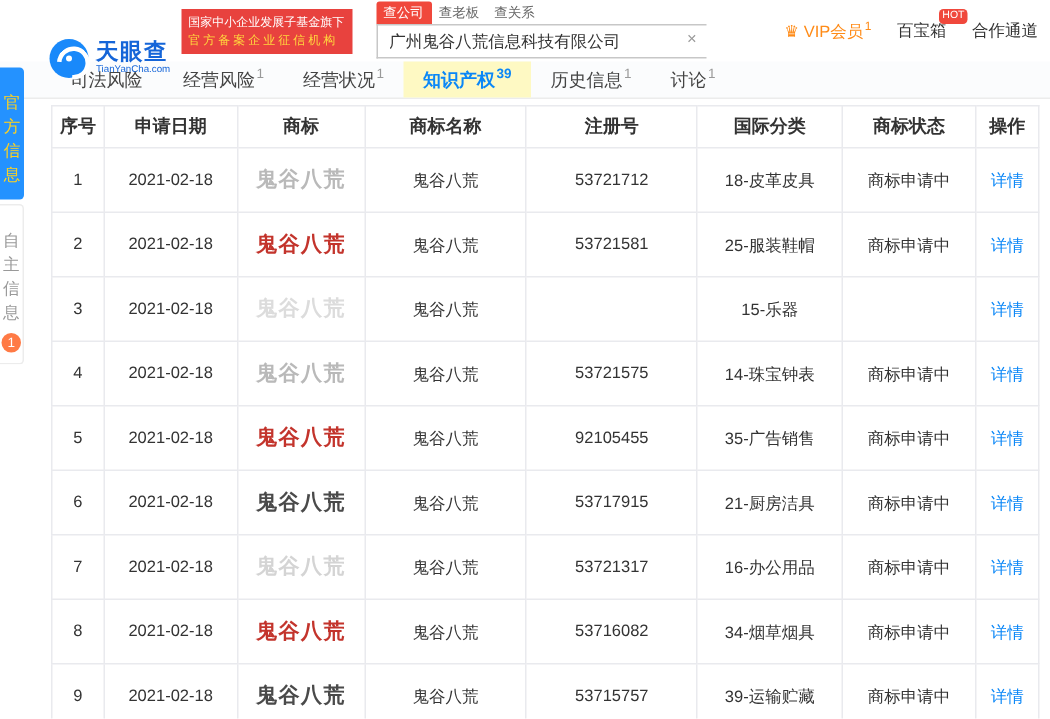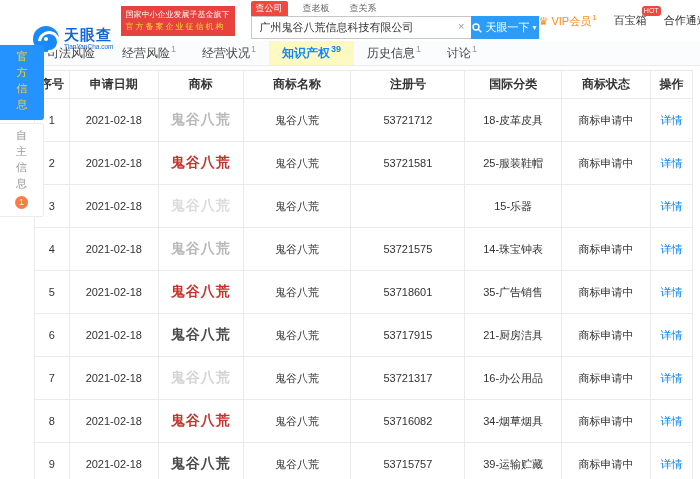--- a/index.html
+++ b/index.html
@@ -17,21 +17,21 @@
     border:3px solid #fff; border-radius:50%; border-left-color: transparent; transform: rotate(-40deg); }
   .logo-icon::after { content:""; position:absolute; left:11px; top:11px; width:4px; height:4px; background:#fff; border-radius:50%; }
   .brand { line-height: 1; }
   .brand-name { font-size: 15px; font-weight: bold; color: #1565d8; letter-spacing: 1px; }
   .brand-domain { font-size: 6.5px; color: #1565d8; margin-top: 2px; }
   .gov-badge { margin-left: 7px; background: #e8423e; color: #fff; font-size: 8px;
     padding: 3px 5px; line-height: 1.5; white-space: nowrap; }
   .gov-badge .l2 { color: #ffd83d; letter-spacing: 2px; }
   
   .search-wrap { margin-left: 16px; }
-  .search-tabs { display: flex; gap: 10px; align-items: flex-end; height: 14px; }
+  .search-tabs { display: flex; align-items: flex-end; height: 14px; }
   .search-tab { font-size: 9px; color: #666; padding: 1px 5px; cursor: pointer; }
   .search-tab.active { background: #f0483c; color: #fff; border-radius: 2px 2px 0 0; }
   .search-row { display: flex; }
   .search-box { position: relative; }
   .search-input { width: 220px; height: 23px; border: 1px solid #c7c7c7; border-right: none;
     font-size: 11px; padding: 0 20px 0 8px; color: #333; outline: none; font-family: "Liberation Sans", sans-serif; }
   .clear-x { position: absolute; right: 6px; top: 4px; font-size: 11px; color: #999; cursor: pointer; }
   .search-btn { height: 23px; width: 68px; background: #2b9df8; color: #fff; border: none;
     font-size: 11px; display: flex; align-items: center; justify-content: center; gap: 3px; cursor: pointer;
     font-family: "Liberation Sans", sans-serif; }
@@ -46,21 +46,21 @@
     font-size: 7px; padding: 0px 2px; border-radius: 3px; line-height: 1.4; }
   
   .navbar { height: 25px; display: flex; align-items: stretch; padding-left: 34px;
     border-bottom: 1px solid #ececec; background: #fbfcfd; }
   .nav-tab { padding: 0 13px; font-size: 12px; color: #444; display: flex; align-items: center; cursor: pointer; }
   .nav-count { font-size: 9px; color: #999; vertical-align: super; transform: translateY(-4px); margin-left: 1px; }
   .nav-tab.active { color: #0b87f7; background: #fef9c3; font-weight: bold; }
   .nav-tab.active .nav-count { color: #0b87f7; }
   
   .side-tabs { position: absolute; left: 0; top: 45px; width: 20px; z-index: 6; }
-  .side-tab { width: 44px; padding: 4px 0 7px; text-align: center; font-size: 11px; cursor: pointer;
+  .side-tab { width: 16px; padding: 17px 0 7px; text-align: center; font-size: 11px; cursor: pointer;
     border-radius: 0 3px 3px 0; }
   .side-tab .vtext { display: inline-block; width: 12px; word-break: break-all; line-height: 1.45; }
   .side-tab.official { background: #2492ff; color: #ffd21e; }
   .side-tab.self { background: #fff; color: #999; border: 1px solid #ececec; border-left: none; margin-top: 3px; }
   .side-badge { display: block; width: 13px; height: 13px; margin: 4px auto 0; background: #ff7a45;
     color: #fff; border-radius: 50%; font-size: 9px; line-height: 13px; text-align: center; }
   
   .table-wrap { margin: 4px 7px 0 34px; }
   table { width: 100%; border-collapse: collapse; table-layout: fixed; }
   th { font-size: 12px; color: #333; font-weight: bold; height: 28px; border: 1px solid #e9eaee; background: #fff; }
@@ -88,28 +88,20 @@
     <div class="search-tabs">
       <span class="search-tab active">查公司</span>
       <span class="search-tab">查老板</span>
       <span class="search-tab">查关系</span>
     </div>
     <div class="search-row">
       <span class="search-box">
         <input class="search-input" value="广州鬼谷八荒信息科技有限公司" style="">
         <span class="clear-x">×</span>
       </span>
-      <button class="search-btn">
-        <svg width="10" height="10" viewBox="0 0 10 10">
-          <circle cx="4" cy="4" r="3" fill="none" stroke="#fff" stroke-width="1.4"></circle>
-          <line x1="6.3" y1="6.3" x2="9.3" y2="9.3" stroke="#fff" stroke-width="1.4"></line>
-        </svg>
-        <span>天眼一下</span>
-        <span class="caret">▾</span>
-      </button>
     </div>
   </div>
 
   <div class="right-menu">
     <span class="menu-item vip">
       <span class="crown">♛</span>
       <span>VIP会员</span><span class="sup">1</span>
     </span>
     <span class="menu-item">
       <span>百宝箱</span>
@@ -222,21 +214,21 @@
     <td>53721575</td>
     <td>14-珠宝钟表</td>
     <td>商标申请中</td>
     <td><span class="detail-link">详情</span></td>
   </tr>
         <tr>
     <td>5</td>
     <td>2021-02-18</td>
     <td><span class="mark-text" style="color: rgb(195, 52, 44);">鬼谷八荒</span></td>
     <td>鬼谷八荒</td>
-    <td>53718601</td>
+    <td>92105455</td>
     <td>35-广告销售</td>
     <td>商标申请中</td>
     <td><span class="detail-link">详情</span></td>
   </tr>
         <tr>
     <td>6</td>
     <td>2021-02-18</td>
     <td><span class="mark-text" style="color: rgb(74, 74, 74);">鬼谷八荒</span></td>
     <td>鬼谷八荒</td>
     <td>53717915</td>

